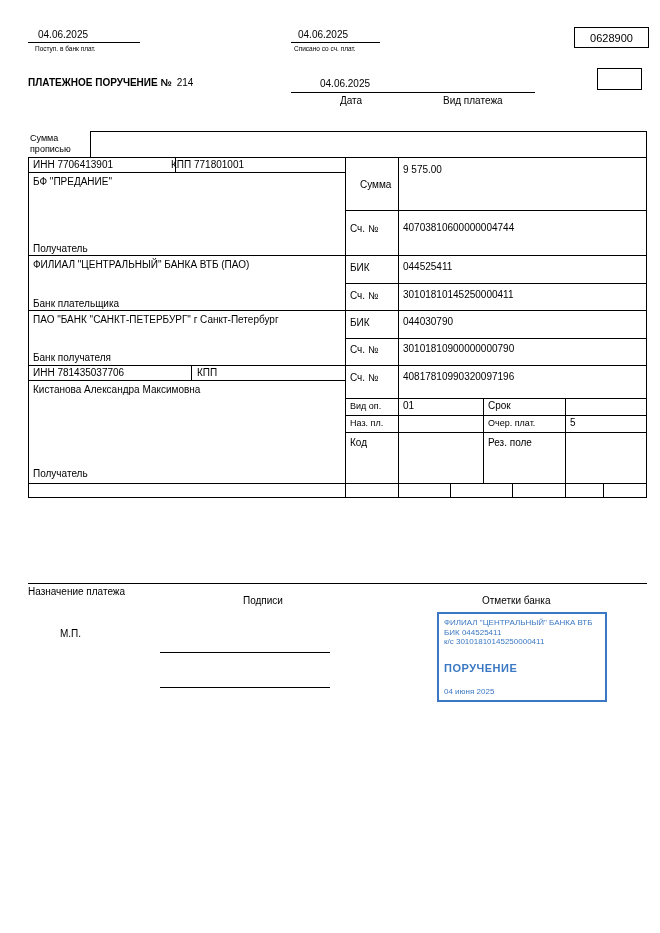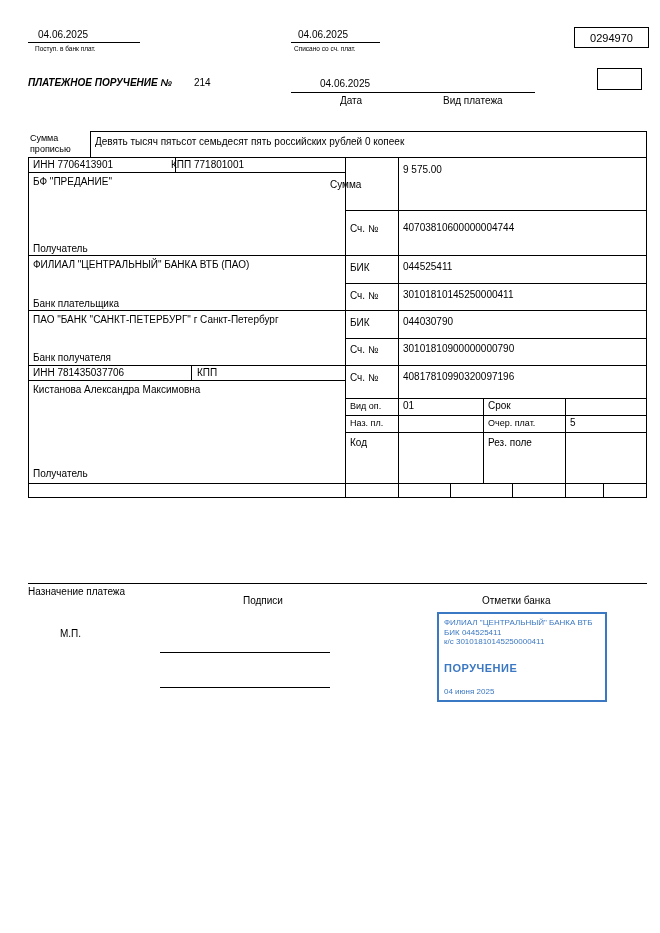--- a/index.html
+++ b/index.html
@@ -5,60 +5,59 @@
   html,body{margin:0;padding:0;background:#fff;}
   .page{position:relative;width:660px;height:933px;background:#ffffff;
         font-family:"Liberation Sans",sans-serif;color:#000;overflow:hidden;}
   .hl,.vl{position:absolute;background:#000;}
   .hl{height:1px;}
   .vl{width:1px;}
   .t{position:absolute;font-size:10px;line-height:1.15;white-space:nowrap;}
   .s10{font-size:10px;}
   .s9{font-size:9px;}
   .s6{font-size:6.5px;}
-  .b{font-weight:bold;font-style:italic;}
+  .b{font-weight:bold;}
   .wrap{white-space:normal;line-height:1.25;}
   .box{position:absolute;border:1px solid #000;}
   .codebox{display:flex;align-items:center;justify-content:center;font-size:11px;}
-  .num{margin-left:22px;font-weight:normal;}
+  .num{margin-left:5px;font-weight:normal;}
   .stamp{position:absolute;left:437px;top:612px;width:170px;height:90px;
          border:2px solid var(--stamp-color,#3b78c3);color:var(--stamp-color,#3b78c3);box-sizing:border-box;}
   .stamp .st{position:absolute;font-size:8px;white-space:nowrap;}
   .stamp .big{font-size:11px;font-weight:bold;letter-spacing:0.5px;}
 </style>
 </head>
 <body>
 
 <div class="page">
 
   <div class="t" style="left:38px;top:29px">04.06.2025</div>
   <i class="hl" style="left:28px;top:42px;width:112px"></i>
   <div class="t s6" style="left:35px;top:45px">Поступ. в банк плат.</div>
 
   <div class="t" style="left:298px;top:29px">04.06.2025</div>
   <i class="hl" style="left:291px;top:42px;width:89px"></i>
   <div class="t s6" style="left:294px;top:45px">Списано со сч. плат.</div>
 
   <div class="box codebox" style="left:574px;top:27px;width:73px;height:19px">
-    <span>0294970</span>
+    <span>0628900</span>
   </div>
 
   <div class="t" style="left:28px;top:77px">
     <span class="b">ПЛАТЕЖНОЕ ПОРУЧЕНИЕ №</span><span class="num">214</span>
   </div>
   <div class="t" style="left:320px;top:78px">04.06.2025</div>
   <i class="hl" style="left:291px;top:92px;width:244px"></i>
   <div class="t" style="left:340px;top:95px">Дата</div>
   <div class="t" style="left:443px;top:95px">Вид платежа</div>
   <div class="box" style="left:597px;top:68px;width:43px;height:20px"></div>
 
   <i class="hl" style="left:90px;top:131px;width:557px"></i>
   <i class="vl" style="left:90px;top:131px;height:26px"></i>
   <div class="t s9 wrap" style="left:30px;top:133px;width:56px">Сумма прописью</div>
-  <div class="t" style="left:95px;top:136px">Девять тысяч пятьсот семьдесят пять российских рублей 0 копеек</div>
 
   <i class="hl" style="left:28px;top:157px;width:619px"></i>
   <i class="hl" style="left:28px;top:172px;width:317px"></i>
   <i class="hl" style="left:345px;top:210px;width:302px"></i>
   <i class="hl" style="left:28px;top:255px;width:619px"></i>
   <i class="hl" style="left:345px;top:283px;width:302px"></i>
   <i class="hl" style="left:28px;top:310px;width:619px"></i>
   <i class="hl" style="left:345px;top:338px;width:302px"></i>
   <i class="hl" style="left:28px;top:365px;width:619px"></i>
   <i class="hl" style="left:28px;top:380px;width:317px"></i>
@@ -77,21 +76,21 @@
   <i class="vl" style="left:483px;top:398px;height:85px"></i>
   <i class="vl" style="left:565px;top:398px;height:99px"></i>
   <i class="vl" style="left:450px;top:483px;height:14px"></i>
   <i class="vl" style="left:512px;top:483px;height:14px"></i>
   <i class="vl" style="left:603px;top:483px;height:14px"></i>
 
   <div class="t" style="left:33px;top:159px">ИНН 7706413901</div>
   <div class="t" style="left:171px;top:159px">КПП 771801001</div>
   <div class="t" style="left:33px;top:176px">БФ "ПРЕДАНИЕ"</div>
   <div class="t" style="left:33px;top:243px">Получатель</div>
-  <div class="t s10" style="left:330px;top:179px">Сумма</div>
+  <div class="t s10" style="left:360px;top:179px">Сумма</div>
   <div class="t" style="left:403px;top:164px">9 575.00</div>
   <div class="t s10" style="left:350px;top:223px">Сч. №</div>
   <div class="t" style="left:403px;top:222px">40703810600000004744</div>
 
   <div class="t" style="left:33px;top:259px">ФИЛИАЛ "ЦЕНТРАЛЬНЫЙ" БАНКА ВТБ (ПАО)</div>
   <div class="t" style="left:33px;top:298px">Банк плательщика</div>
   <div class="t s10" style="left:350px;top:262px">БИК</div>
   <div class="t" style="left:403px;top:261px">044525411</div>
   <div class="t s10" style="left:350px;top:290px">Сч. №</div>
   <div class="t" style="left:403px;top:289px">30101810145250000411</div>

